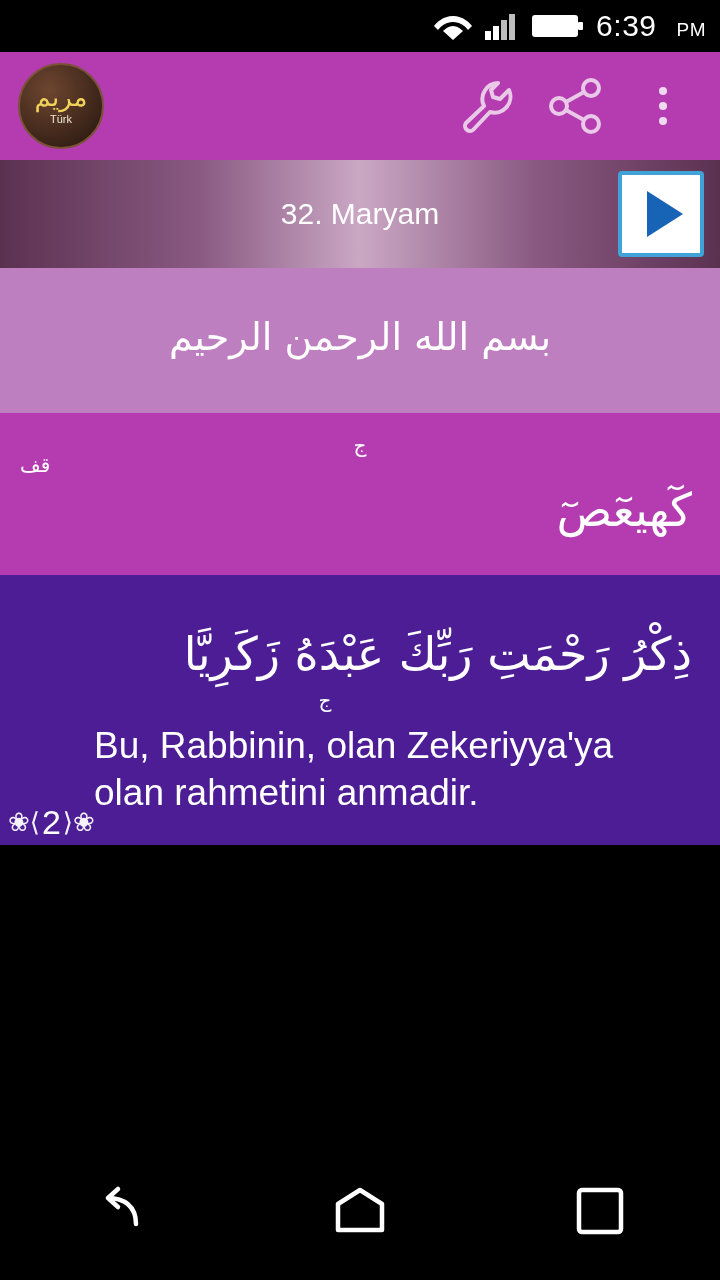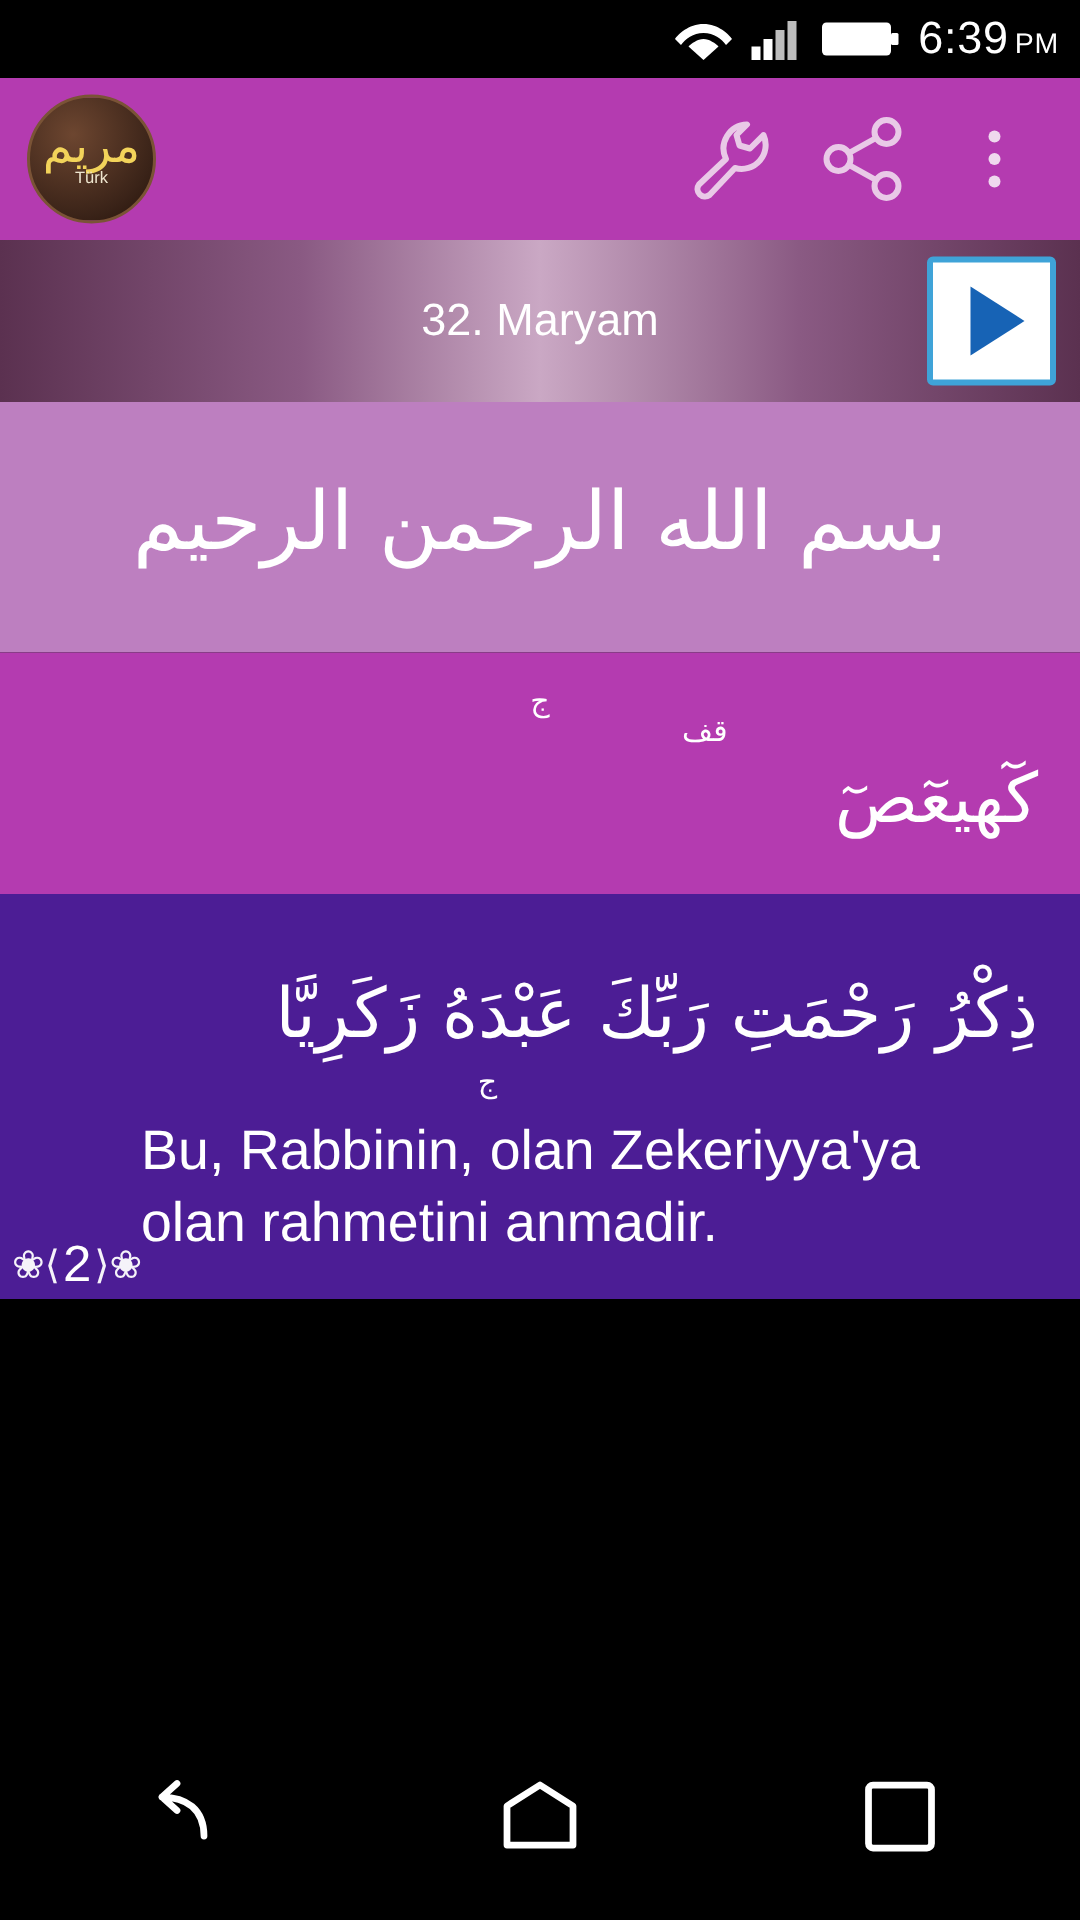--- a/index.html
+++ b/index.html
@@ -12,35 +12,35 @@
   .screen { position: relative; width: 720px; height: 1280px; }
 
   
   .statusbar {
     height: 52px; background: #000; color: #fff;
     display: flex; align-items: center; justify-content: flex-end;
     padding-right: 14px; gap: 12px;
   }
   .statusbar .icon { display: flex; align-items: center; }
   .clock { font-size: 30px; letter-spacing: .5px; }
-  .clock .ampm { font-size: 19px; margin-left: 4px; }
+  .clock .ampm { font-size: 19px; margin-left: 20px; }
 
   
   .appbar {
     height: 108px; background: #b43bb0;
     display: flex; align-items: center; padding: 0 18px; gap: 10px;
   }
   .logo {
     width: 86px; height: 86px; border-radius: 50%;
     background: radial-gradient(circle at 35% 30%, #6d4630 0%, #3a2318 70%, #241109 100%);
     border: 2px solid #7a5336;
     display: flex; flex-direction: column; align-items: center; justify-content: center;
     color: #f2d35a; overflow: hidden;
   }
-  .logo .ar { font-size: 32px; line-height: 26px; direction: rtl; text-align: right; }
+  .logo .ar { font-size: 26px; line-height: 26px; direction: rtl; text-align: right; }
   .logo .tr { font-size: 11px; color: #efe6cf; line-height: 18px; }
   .appbar .spacer { flex: 1; }
   .appbar .action { width: 78px; height: 78px; display: flex; align-items: center; justify-content: center; }
   .dots { display: flex; flex-direction: column; gap: 7px; align-items: center; }
   .dots i { width: 8px; height: 8px; border-radius: 50%; background: #efd9ee; display: block; }
 
   
   .titlestrip {
     height: 108px; position: relative;
     background: linear-gradient(to right, #5b3150 0%, #8a5a83 28%, #caa8c4 50%, #8a5a83 74%, #5b3150 100%);
@@ -57,21 +57,21 @@
     width: 0; height: 0; border-left: 36px solid #1763b5;
     border-top: 23px solid transparent; border-bottom: 23px solid transparent;
     margin-left: 8px;
   }
 
   
   .content { height: 874px; overflow: hidden; }
   .basmala {
     background: #bd7fc0; padding: 44px 20px 50px;
     text-align: center; color: #fff; direction: rtl;
-    font-family: "DejaVu Sans", sans-serif; font-size: 54px; line-height: 1.35;
+    font-family: "DejaVu Sans", sans-serif; font-size: 38px; line-height: 1.35;
   }
   .ayah { position: relative; padding: 22px 20px 28px; }
   .ayah.odd  { background: #b43bb0; }
   .ayah.even { background: #4c1d95; }
   .arabic {
     direction: rtl; text-align: right; color: #fff;
     font-family: "DejaVu Sans", sans-serif;
     font-size: 46px; line-height: 1.55; padding: 0 8px 0 90px;
   }
   .tiny-mark {
@@ -165,21 +165,21 @@
       <span class="play-tri"></span>
     </div>
   </div>
 
   <div class="content">
 
     <div class="basmala">بسم الله الرحمن الرحيم</div>
 
     <div class="ayah odd">
       <div class="tiny-mark">ج</div>
-      <div class="tiny-mark" style="text-align:right;padding-right:215px;">قف</div>
+      <div class="tiny-mark" style="text-align:left;padding-right:215px;font-family:Liberation Serif, serif;">قف</div>
       <div class="arabic">كٓهيعٓصٓ</div>
       <div class="num-badge" style="top:158px;">
         <span class="orn">❀⟨</span>
         <span>1</span>
         <span class="orn">⟩❀</span>
       </div>
     </div>
 
     <div class="ayah even">
       <div class="arabic" style="padding-top:22px;">ذِكْرُ رَحْمَتِ رَبِّكَ عَبْدَهُ زَكَرِيَّا</div>

